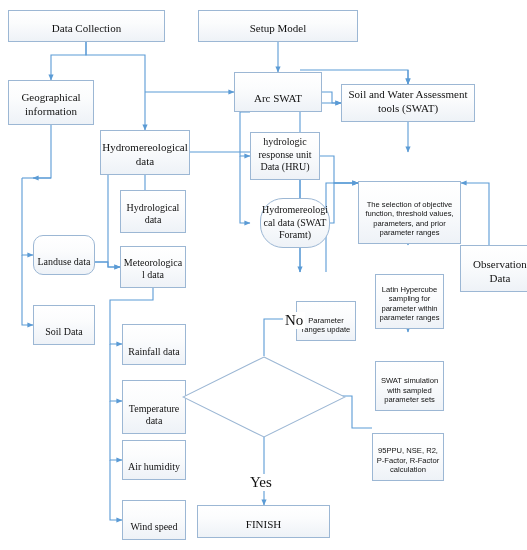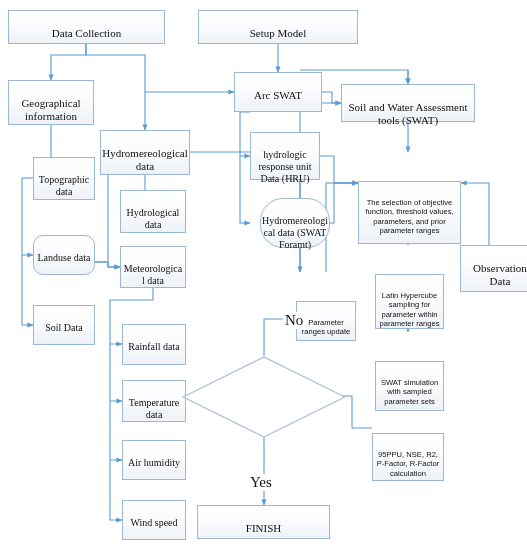--- a/index.html
+++ b/index.html
@@ -11,25 +11,25 @@
     overflow:hidden;
   }
   #canvas{position:absolute;left:0;top:0;width:527px;height:550px;}
   svg.wires{position:absolute;left:0;top:0;width:527px;height:550px;pointer-events:none;}
 
   .node{
     position:absolute;
     box-sizing:border-box;
     border:1px solid #9cb7d4;
     background:linear-gradient(to bottom,#ffffff 0%,#fbfcfd 40%,#eef2f7 100%);
-    display:flex;align-items:flex-start;justify-content:center;
+    display:flex;align-items:flex-end;justify-content:center;
     text-align:center;
     color:#111111;
     line-height:1.22;
-    padding:16px 2px;
+    padding:6px 2px;
   }
   .serif{font-family:"Liberation Serif", serif;}
   .sans{font-family:"Liberation Sans", sans-serif;}
 
   .n-title{font-size:11px;}
   .n-med{font-size:11px;}
   .n-small{font-size:10px;}
   .n-tiny{font-size:7.6px;margin-top:29px;}
 
   .diamond{
@@ -139,23 +139,20 @@
   </div>
 
   <div class="node serif n-title" style="left:234px;top:72px;width:88px;height:40px;">
     <span>Arc SWAT</span>
   </div>
 
   <div class="node serif n-med" style="left:341px;top:84px;width:134px;height:38px;">
     <span>Soil and Water Assessment tools (SWAT)</span>
   </div>
 
-  <div class="node serif n-small" style="left:33px;top:157px;width:62px;height:43px;">
-    <span>Topographic data</span>
-  </div>
 
   <div class="node serif n-small" style="left:250px;top:132px;width:70px;height:48px;">
     <span>hydrologic response unit Data (HRU)</span>
   </div>
 
   <div class="node serif n-med" style="left:100px;top:130px;width:90px;height:45px;">
     <span>Hydromereological data</span>
   </div>
 
   <div class="node sans n-tiny" style="left:358px;top:152px;width:103px;height:63px;">
@@ -195,21 +192,21 @@
   </div>
 
   <div class="node serif n-small" style="left:122px;top:324px;width:64px;height:41px;">
     <span>Rainfall data</span>
   </div>
 
   <div class="node sans n-tiny" style="left:375px;top:332px;width:69px;height:50px;">
     <span>SWAT simulation with sampled parameter sets</span>
   </div>
 
-  <div class="node serif n-small" style="left:122px;top:380px;width:64px;height:42px;">
+  <div class="node serif n-small" style="left:122px;top:380px;width:64px;height:54px;">
     <span>Temperature data</span>
   </div>
 
   <div class="node sans n-tiny" style="left:372px;top:404px;width:72px;height:48px;">
     <span>95PPU, NSE, R2, P-Factor, R-Factor calculation</span>
   </div>
 
   <div class="node serif n-small" style="left:122px;top:440px;width:64px;height:40px;">
     <span>Air humidity</span>
   </div>

